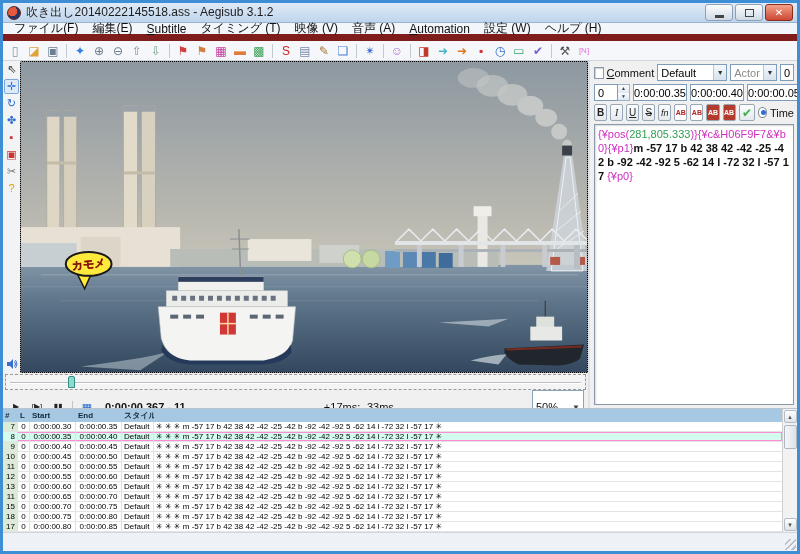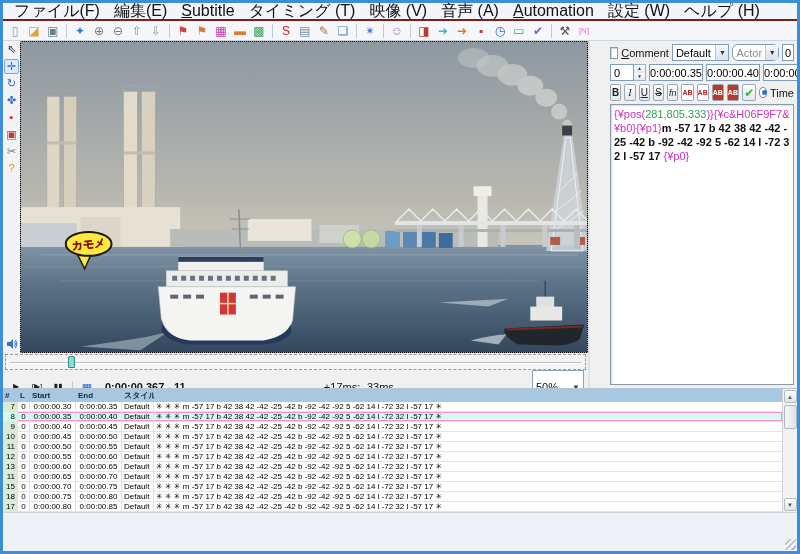--- a/index.html
+++ b/index.html
@@ -22,22 +22,22 @@
   .title-text{flex:1;white-space:nowrap;overflow:hidden;}
   .capbtns{display:flex;gap:2px;}
   .capbtn{width:28px;height:17px;border:1px solid #8ea0b5;border-radius:3px;
     background:linear-gradient(#fdfdfd,#cfdae6);display:flex;align-items:center;
     justify-content:center;font-size:10px;color:#333;line-height:1;}
   .capbtn.close{background:linear-gradient(#f2a288,#cc4733);border-color:#8c2a1b;color:#fff;font-weight:bold;}
   .glyph-min{width:9px;height:3px;background:#444;margin-top:7px;}
   .glyph-max{width:9px;height:8px;border:1px solid #444;}
 
   
-  .menubar{height:18px;flex:0 0 18px;background:#f2f6fb;border-bottom:2px solid #7f1d1d;
-    display:flex;align-items:center;padding:0 4px;font-size:16px;color:#111;}
+  .menubar{height:18px;flex:0 0 18px;background:#f2f6fb;border-bottom:7px solid #7f1d1d;
+    display:flex;align-items:center;padding:0 4px;font-size:12px;color:#111;}
   .menu-item{padding:1px 7px;white-space:nowrap;}
   .menu-item.ak::first-letter{text-decoration:underline;}
 
   
   .toolbar{height:20px;flex:0 0 20px;background:#f5f7fa;border-bottom:1px solid #cfd6de;
     display:flex;align-items:center;padding:0 3px;gap:1px;}
   .ticon{width:18px;height:17px;display:flex;align-items:center;justify-content:center;
     font-size:12px;line-height:1;}
   .tsep{width:1px;height:14px;background:#c2cad2;margin:0 3px;}
 
@@ -66,31 +66,31 @@
   .vbtn{min-width:18px;height:15px;display:flex;align-items:center;justify-content:center;
     font-size:8px;color:#222;line-height:1;padding:0 2px;}
   .vsep{width:1px;height:12px;background:#c5c5c5;margin:0 2px;}
   .vtime{margin-left:6px;white-space:nowrap;font-weight:bold;}
   .vdelta{flex:1;text-align:center;white-space:nowrap;}
   .zoombox{width:52px;height:16px;background:#fff;border:1px solid #8aa3bc;
     display:flex;align-items:center;justify-content:space-between;padding:16px 3px;font-size:11px;}
   .zoombox .arrow{font-size:8px;color:#444;}
 
   
-  .edit-pane{flex:1;background:#f0f0f0;padding:3px 3px 3px 20px;display:flex;flex-direction:column;gap:3px;overflow:hidden;}
+  .edit-pane{flex:1;background:#f0f0f0;padding:3px 3px 3px 4px;display:flex;flex-direction:column;gap:3px;overflow:hidden;}
   .erow{display:flex;align-items:center;gap:3px;}
   .checkbox{width:12px;height:12px;background:#fff;border:1px solid #8a9aaa;box-shadow:inset 1px 1px 1px #d0d0d0;}
   .lbl{font-size:11px;color:#111;white-space:nowrap;}
   .lbl-comment::first-letter{text-decoration:underline;}
   .combo{height:17px;background:#fff;border:1px solid #7f9db9;display:flex;align-items:center;font-size:11px;}
   .combo .cval{flex:1;padding:0 3px;white-space:nowrap;overflow:hidden;}
   .combo .cbtn{width:13px;height:100%;border-left:1px solid #b5c7d8;background:linear-gradient(#f4f8fc,#d7e3ef);
     display:flex;align-items:center;justify-content:center;font-size:7px;color:#333;}
   .combo.style{width:92px;}
-  .combo.actor{width:48px;color:#8a8a8a;border-radius:6px;}
+  .combo.actor{width:48px;color:#8a8a8a;}
   .smallbox{width:18px;height:17px;background:#fff;border:1px solid #7f9db9;
     display:flex;align-items:center;justify-content:center;font-size:11px;}
   .spin{display:flex;height:17px;}
   .spin .sval{width:24px;background:#fff;border:1px solid #7f9db9;display:flex;align-items:center;padding-left:3px;font-size:11px;}
   .spin .sarrows{width:12px;display:flex;flex-direction:column;border:1px solid #9eb2c4;border-left:none;}
   .spin .sarrows div{flex:1;background:linear-gradient(#fafcfe,#dfe8f1);font-size:5px;color:#345;
     display:flex;align-items:center;justify-content:center;line-height:1;}
   .timebox{width:55px;height:17px;background:#fff;border:1px solid #7f9db9;
     display:flex;align-items:center;justify-content:center;font-size:11px;white-space:nowrap;}
   .fbtn{width:17px;height:17px;border:1px solid #9aa8b6;background:linear-gradient(#fcfdfe,#e4e9ef);
@@ -143,20 +143,33 @@
   .sc-fill{flex:1;}
   .statusbar{flex:1;background:#eef2f7;border-top:1px solid #cfd6de;position:relative;}
   .grip{position:absolute;right:1px;bottom:1px;width:11px;height:11px;
     background:repeating-linear-gradient(135deg,transparent 0 3px,#b7bec6 3px 4.5px);}
 </style>
 </head>
 <body>
 
 <div class="window">
 
+  <div class="titlebar">
+    <div class="appicon"></div>
+    <div class="title-text">吹き出し20140222145518.ass - Aegisub 3.1.2</div>
+    <div class="capbtns">
+      <div class="capbtn">
+          <div class="glyph-min"></div>
+        </div>
+      <div class="capbtn">
+          <div class="glyph-max"></div>
+        </div>
+      <div class="capbtn close">✕</div>
+    </div>
+  </div>
 
   <div class="menubar" id="menubar">
       <div class="menu-item">ファイル(F)</div>
       <div class="menu-item">編集(E)</div>
       <div class="menu-item ak">Subtitle</div>
       <div class="menu-item">タイミング (T)</div>
       <div class="menu-item">映像 (V)</div>
       <div class="menu-item">音声 (A)</div>
       <div class="menu-item ak">Automation</div>
       <div class="menu-item">設定 (W)</div>

